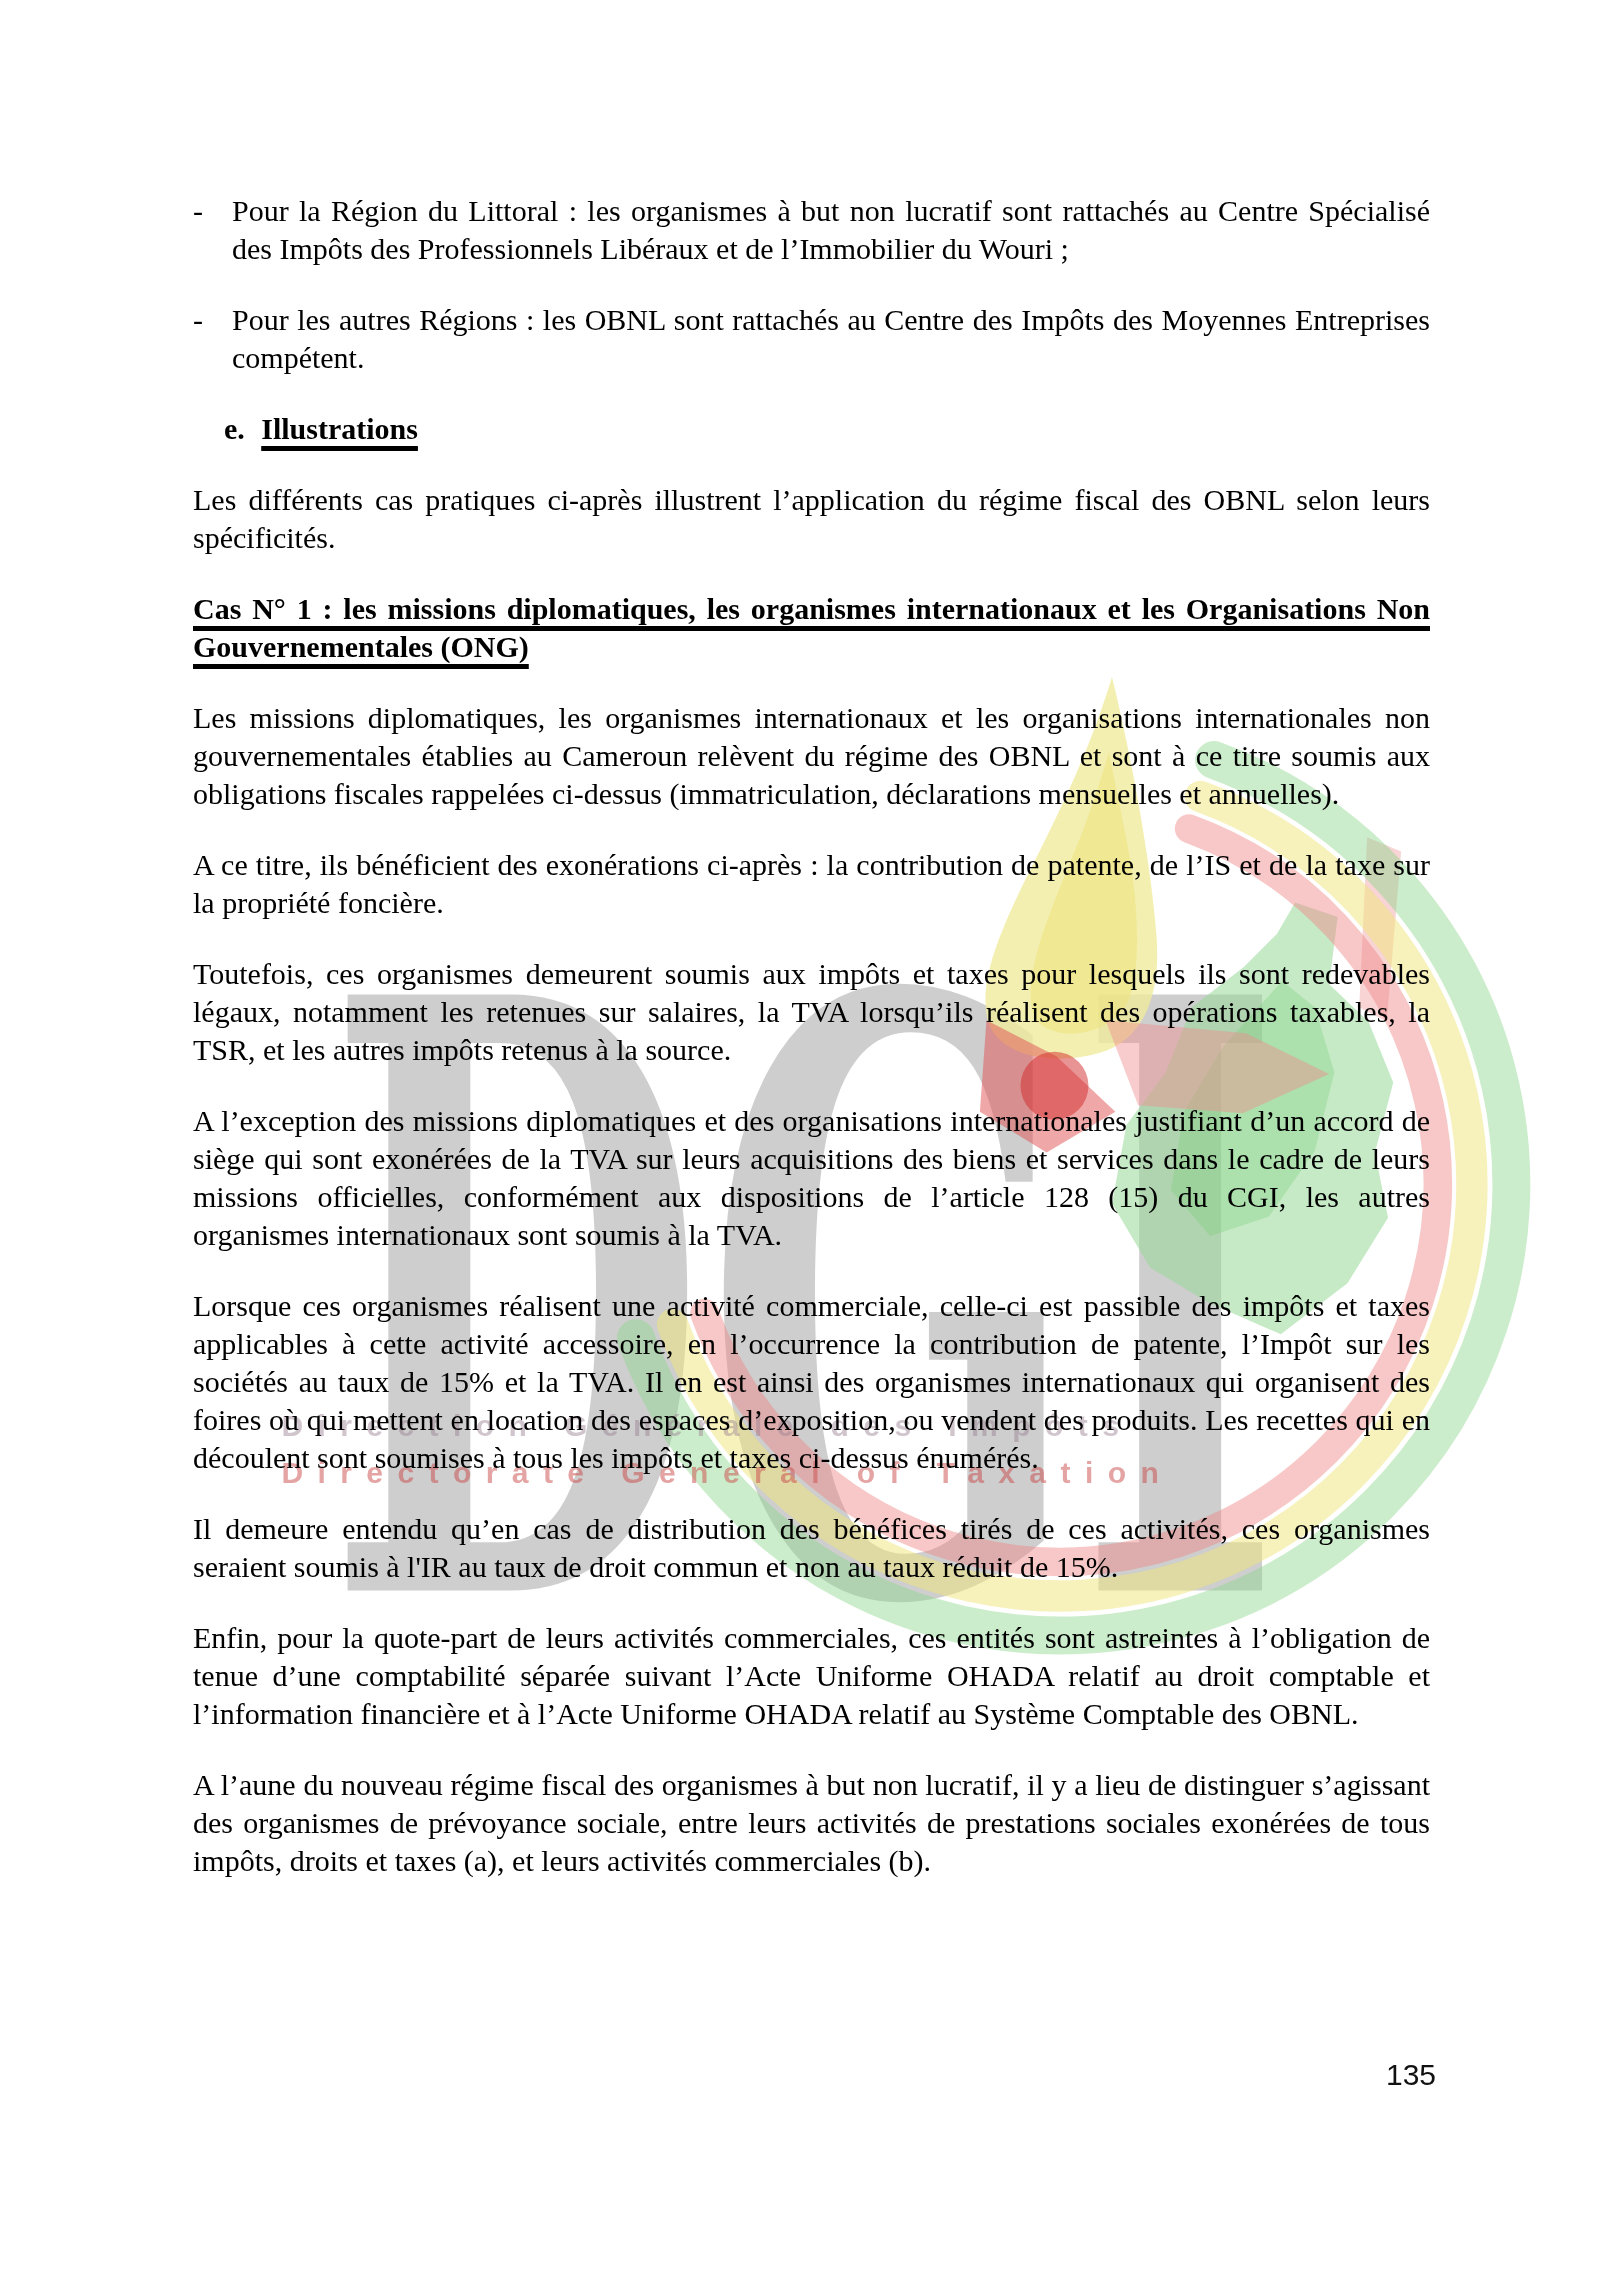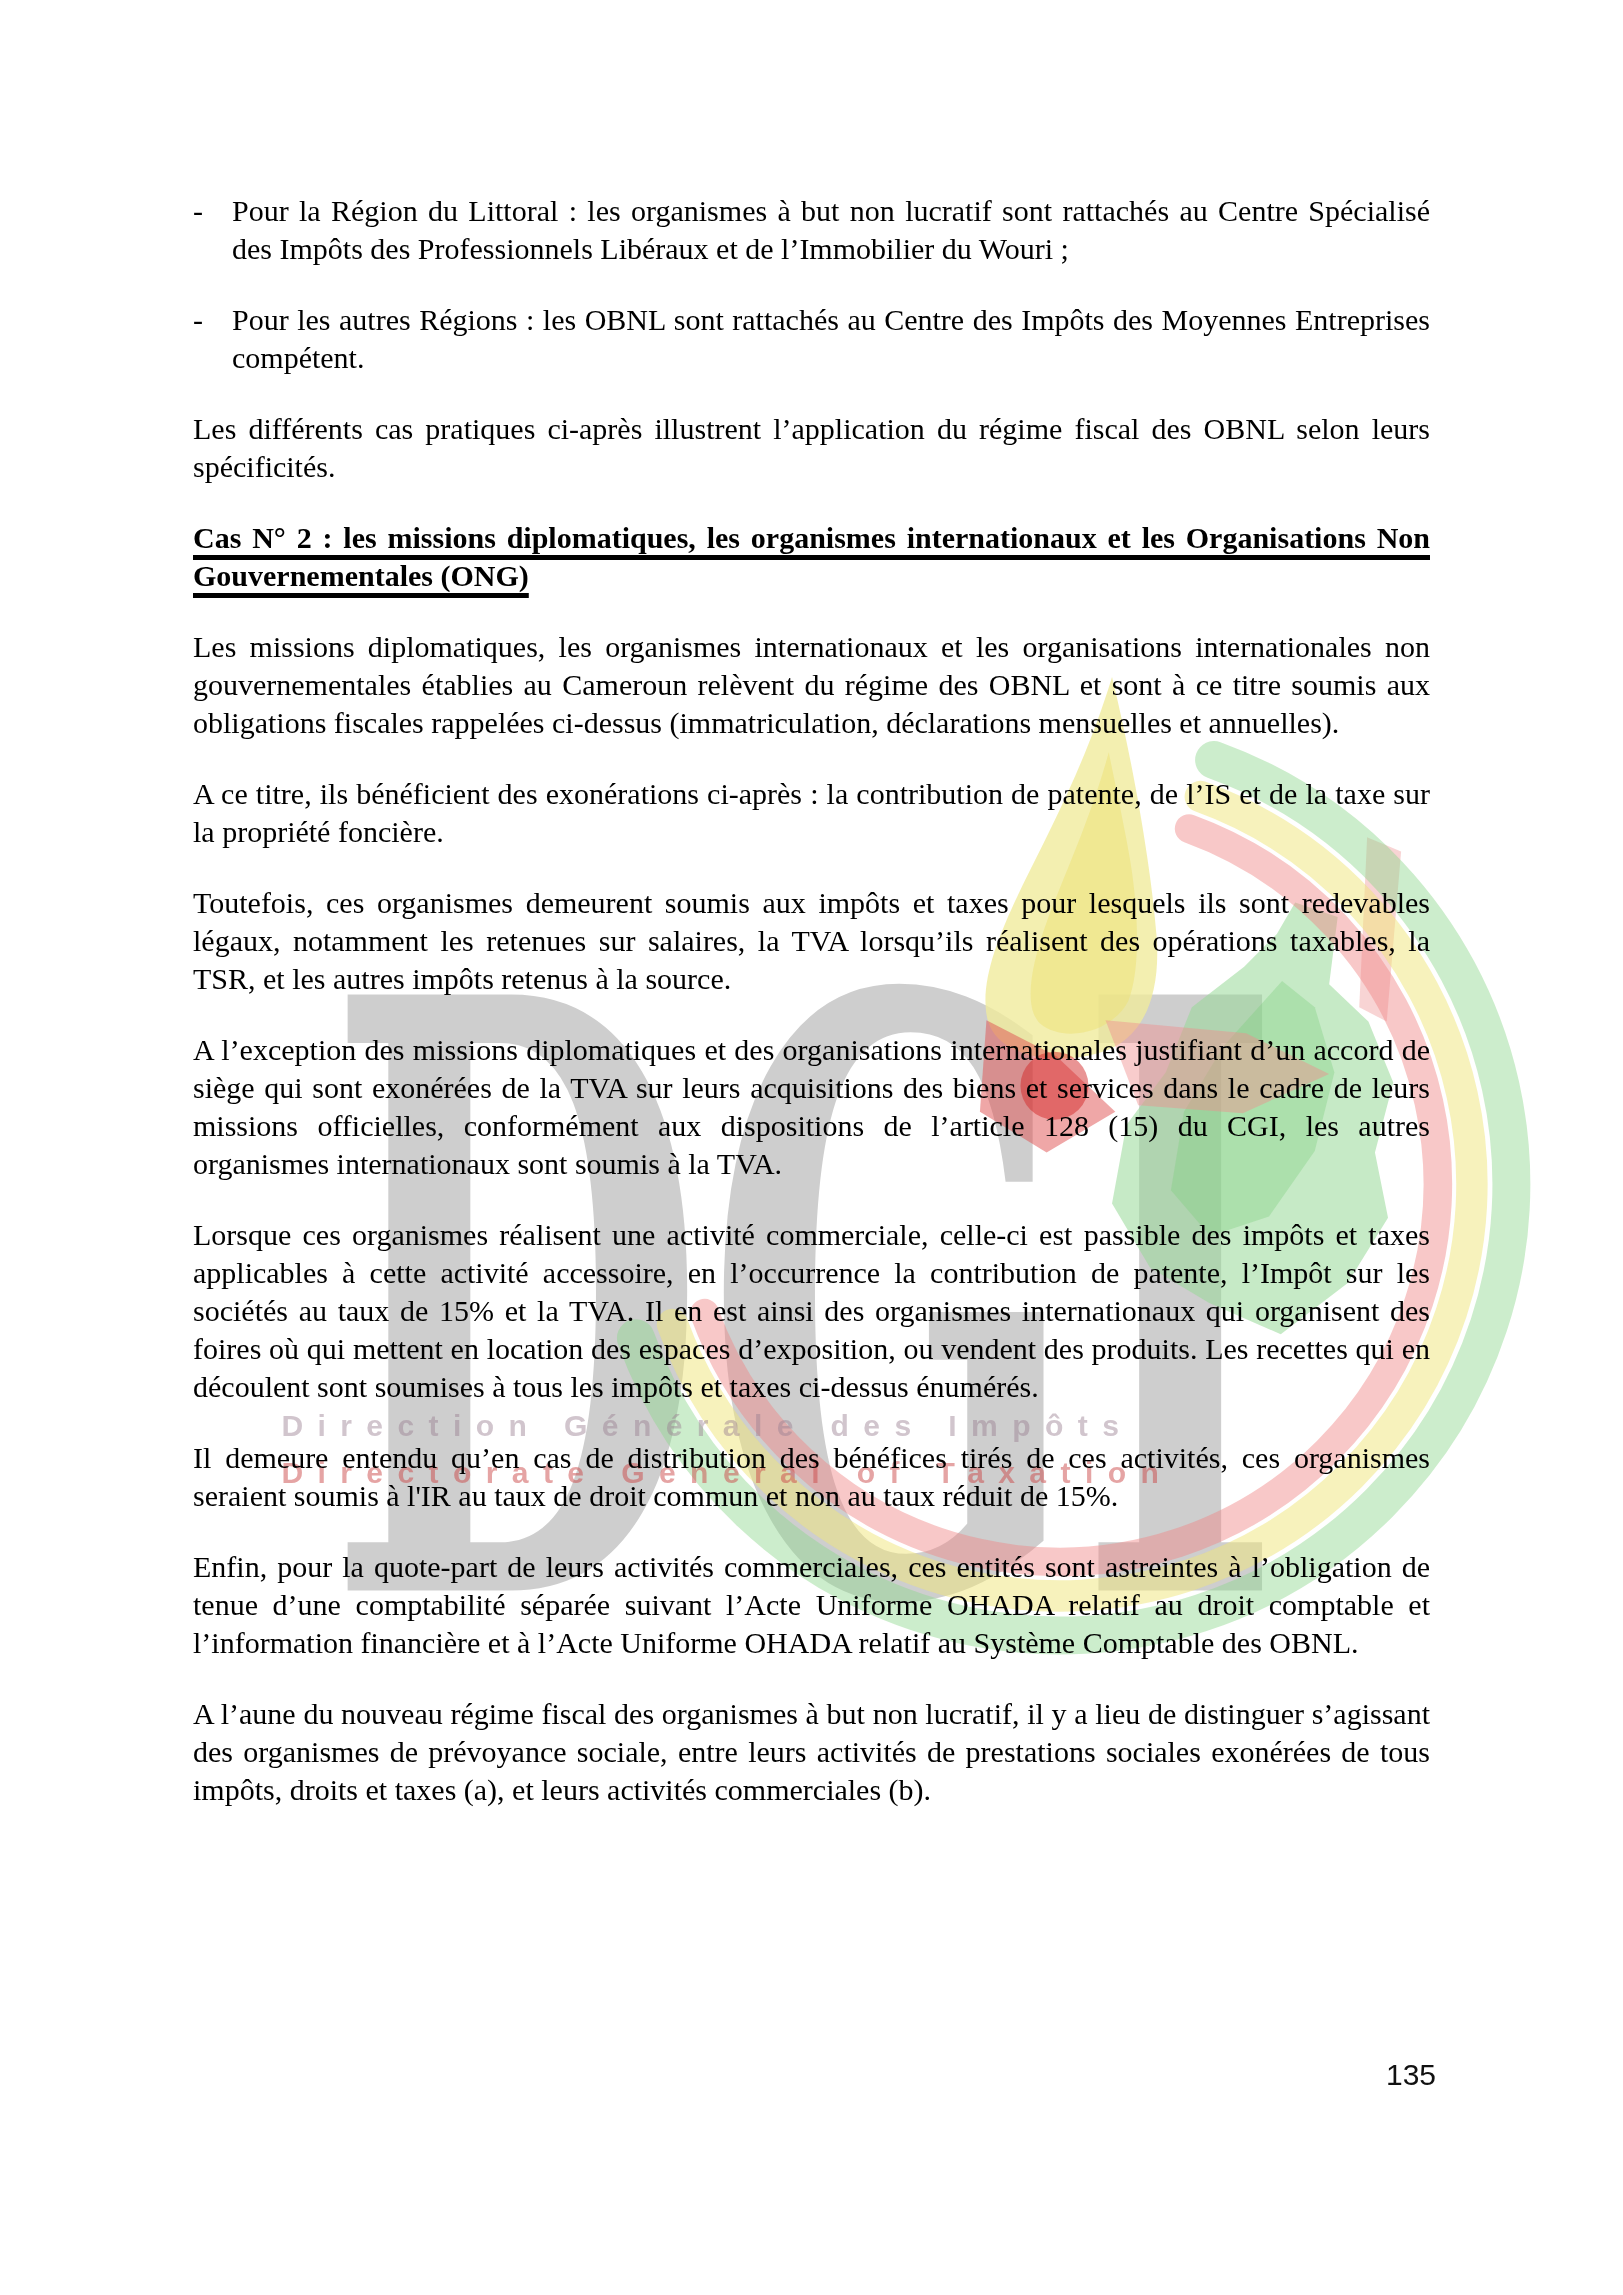--- a/index.html
+++ b/index.html
@@ -124,25 +124,28 @@
     <div class="bullet">
       <span class="marker">-</span>
       <span>Pour la Région du Littoral : les organismes à but non lucratif sont rattachés au Centre Spécialisé des Impôts des Professionnels Libéraux et de l’Immobilier du Wouri ;</span>
     </div>
 
     <div class="bullet">
       <span class="marker">-</span>
       <span>Pour les autres Régions : les OBNL sont rattachés au Centre des Impôts des Moyennes Entreprises compétent.</span>
     </div>
 
+    <div class="h-illustrations">
+      <span>e.</span><span class="lbl">Illustrations</span>
+    </div>
 
     <p class="para">Les différents cas pratiques ci-après illustrent l’application du régime fiscal des OBNL selon leurs spécificités.</p>
 
     <div class="case-heading">
-      <span class="full-line">Cas N° 2 : les missions diplomatiques, les organismes internationaux et les Organisations Non</span>
+      <span class="full-line">Cas N° 1 : les missions diplomatiques, les organismes internationaux et les Organisations Non</span>
       <span class="rest-line">Gouvernementales (ONG)</span>
     </div>
 
     <p class="para">Les missions diplomatiques, les organismes internationaux et les organisations internationales non gouvernementales établies au Cameroun relèvent du régime des OBNL et sont à ce titre soumis aux obligations fiscales rappelées ci-dessus (immatriculation, déclarations mensuelles et annuelles).</p>
     <p class="para">A ce titre, ils bénéficient des exonérations ci-après : la contribution de patente, de l’IS et de la taxe sur la propriété foncière.</p>
     <p class="para">Toutefois, ces organismes demeurent soumis aux impôts et taxes pour lesquels ils sont redevables légaux, notamment les retenues sur salaires, la TVA lorsqu’ils réalisent des opérations taxables, la TSR, et les autres impôts retenus à la source.</p>
     <p class="para">A l’exception des missions diplomatiques et des organisations internationales justifiant d’un accord de siège qui sont exonérées de la TVA sur leurs acquisitions des biens et services dans le cadre de leurs missions officielles, conformément aux dispositions de l’article 128 (15) du CGI, les autres organismes internationaux sont soumis à la TVA.</p>
     <p class="para">Lorsque ces organismes réalisent une activité commerciale, celle-ci est passible des impôts et taxes applicables à cette activité accessoire, en l’occurrence la contribution de patente, l’Impôt sur les sociétés au taux de 15% et la TVA. Il en est ainsi des organismes internationaux qui organisent des foires où qui mettent en location des espaces d’exposition, ou vendent des produits. Les recettes qui en découlent sont soumises à tous les impôts et taxes ci-dessus énumérés.</p>
     <p class="para">Il demeure entendu qu’en cas de distribution des bénéfices tirés de ces activités, ces organismes seraient soumis à l'IR au taux de droit commun et non au taux réduit de 15%.</p>
     <p class="para">Enfin, pour la quote-part de leurs activités commerciales, ces entités sont astreintes à l’obligation de tenue d’une comptabilité séparée suivant l’Acte Uniforme OHADA relatif au droit comptable et l’information financière et à l’Acte Uniforme OHADA relatif au Système Comptable des OBNL.</p>

